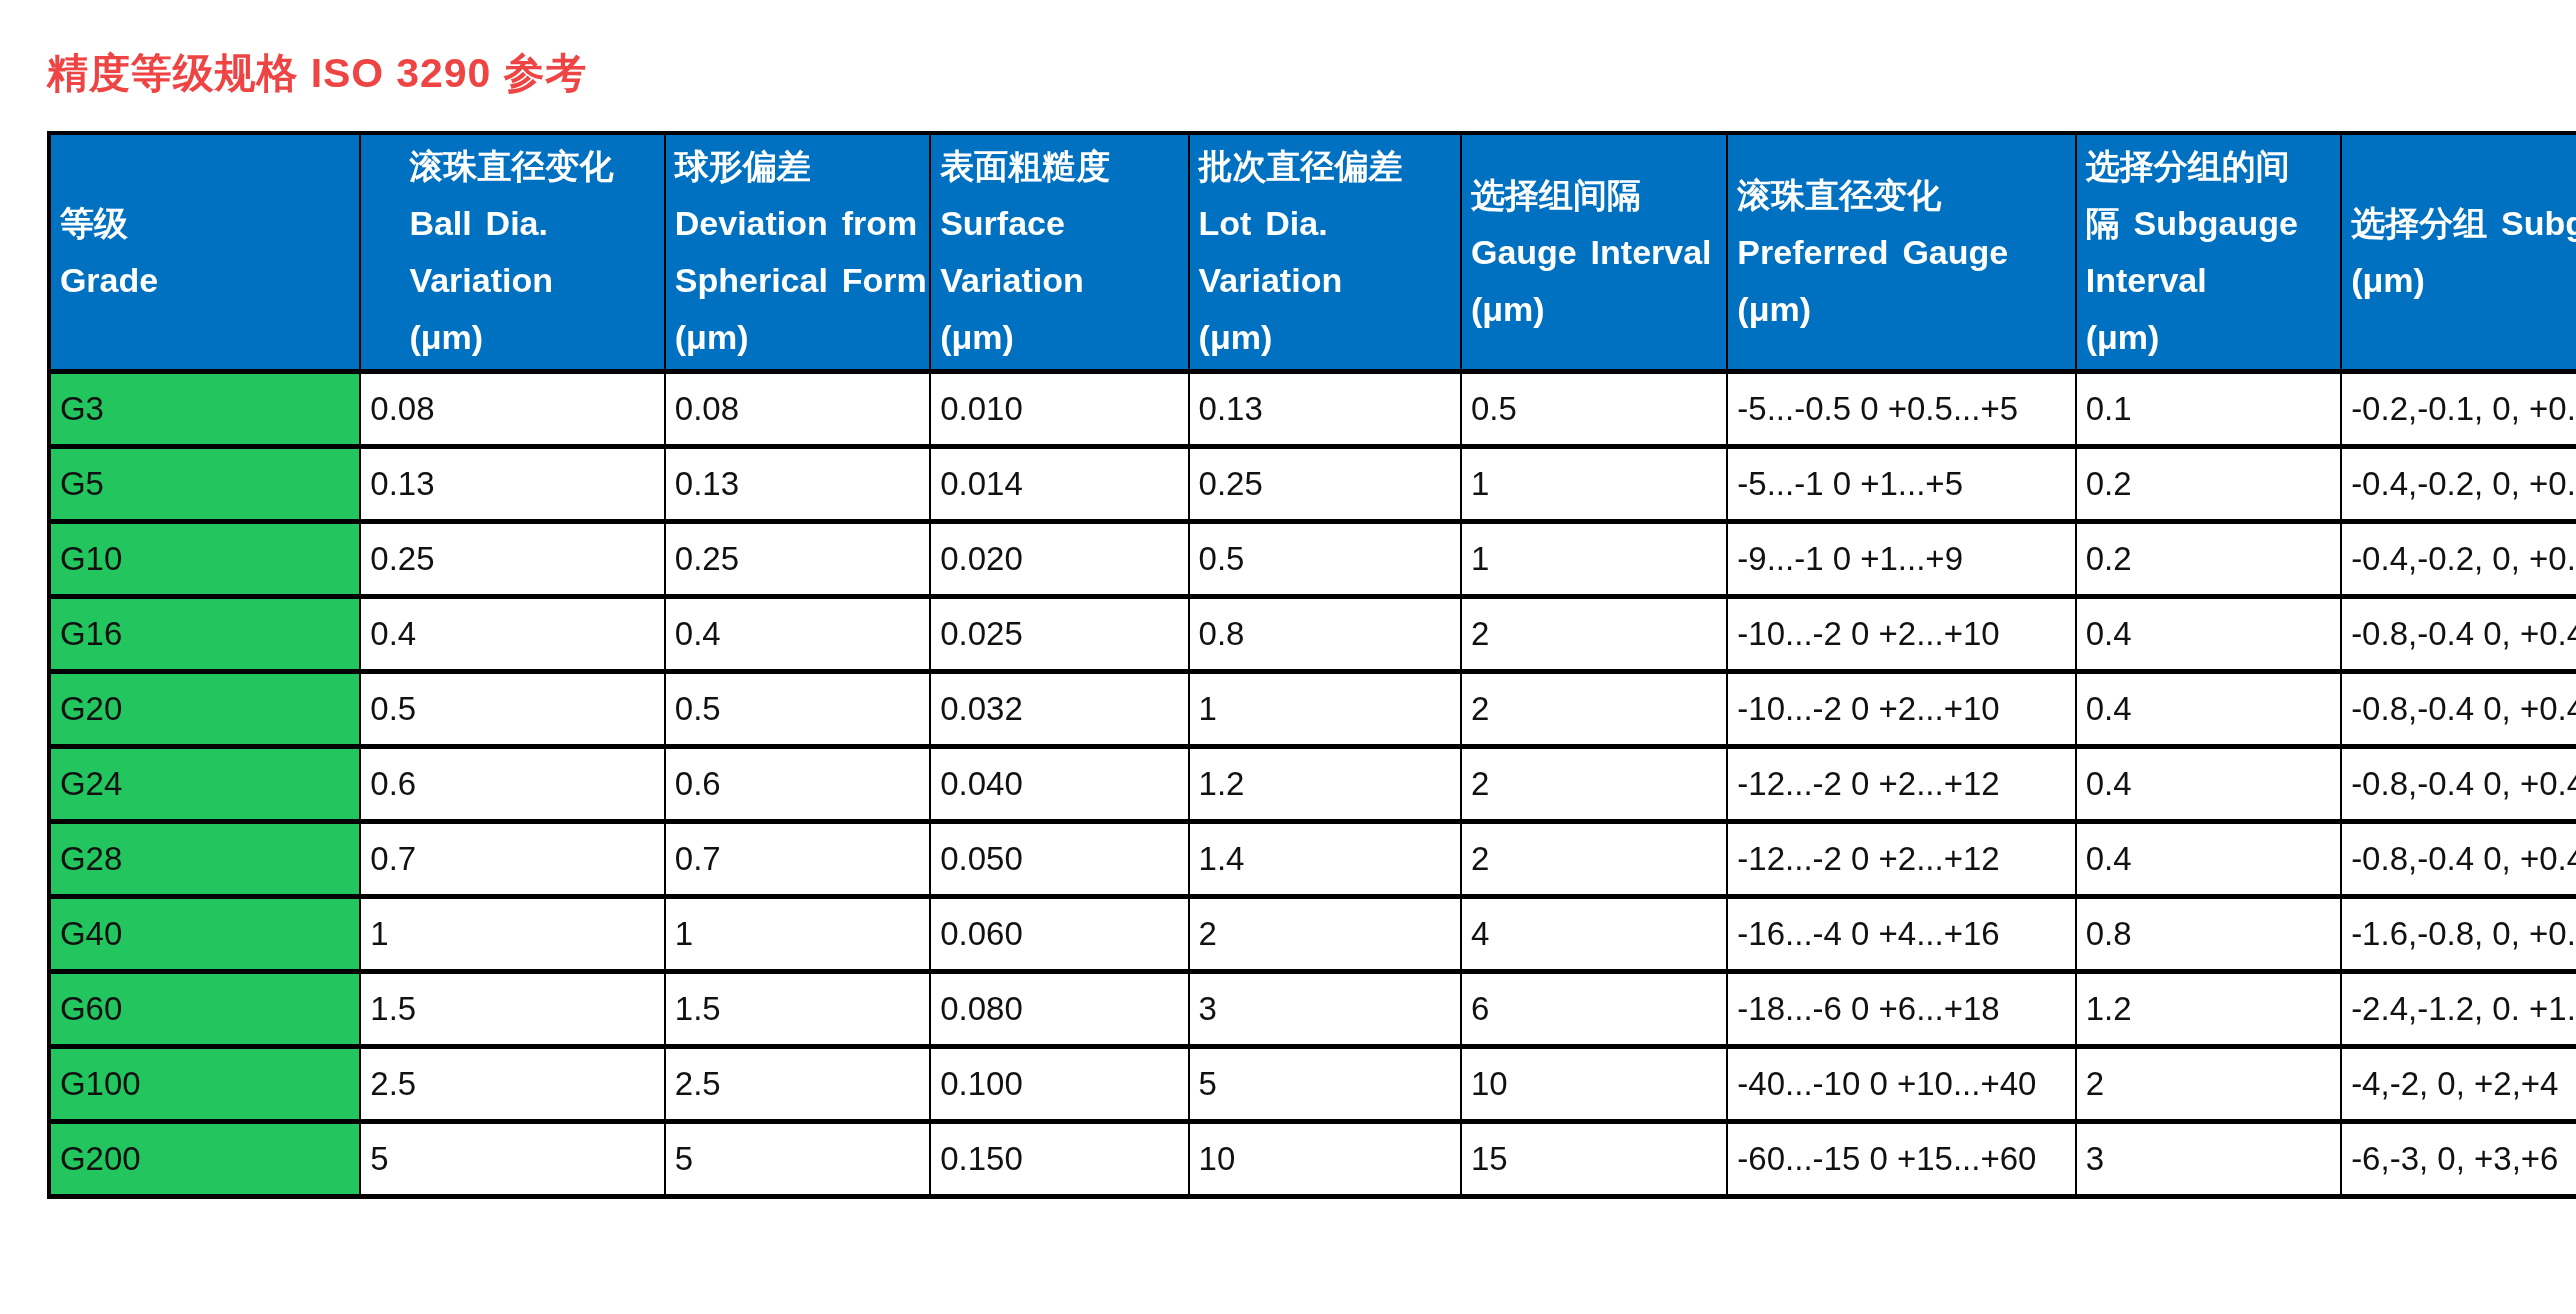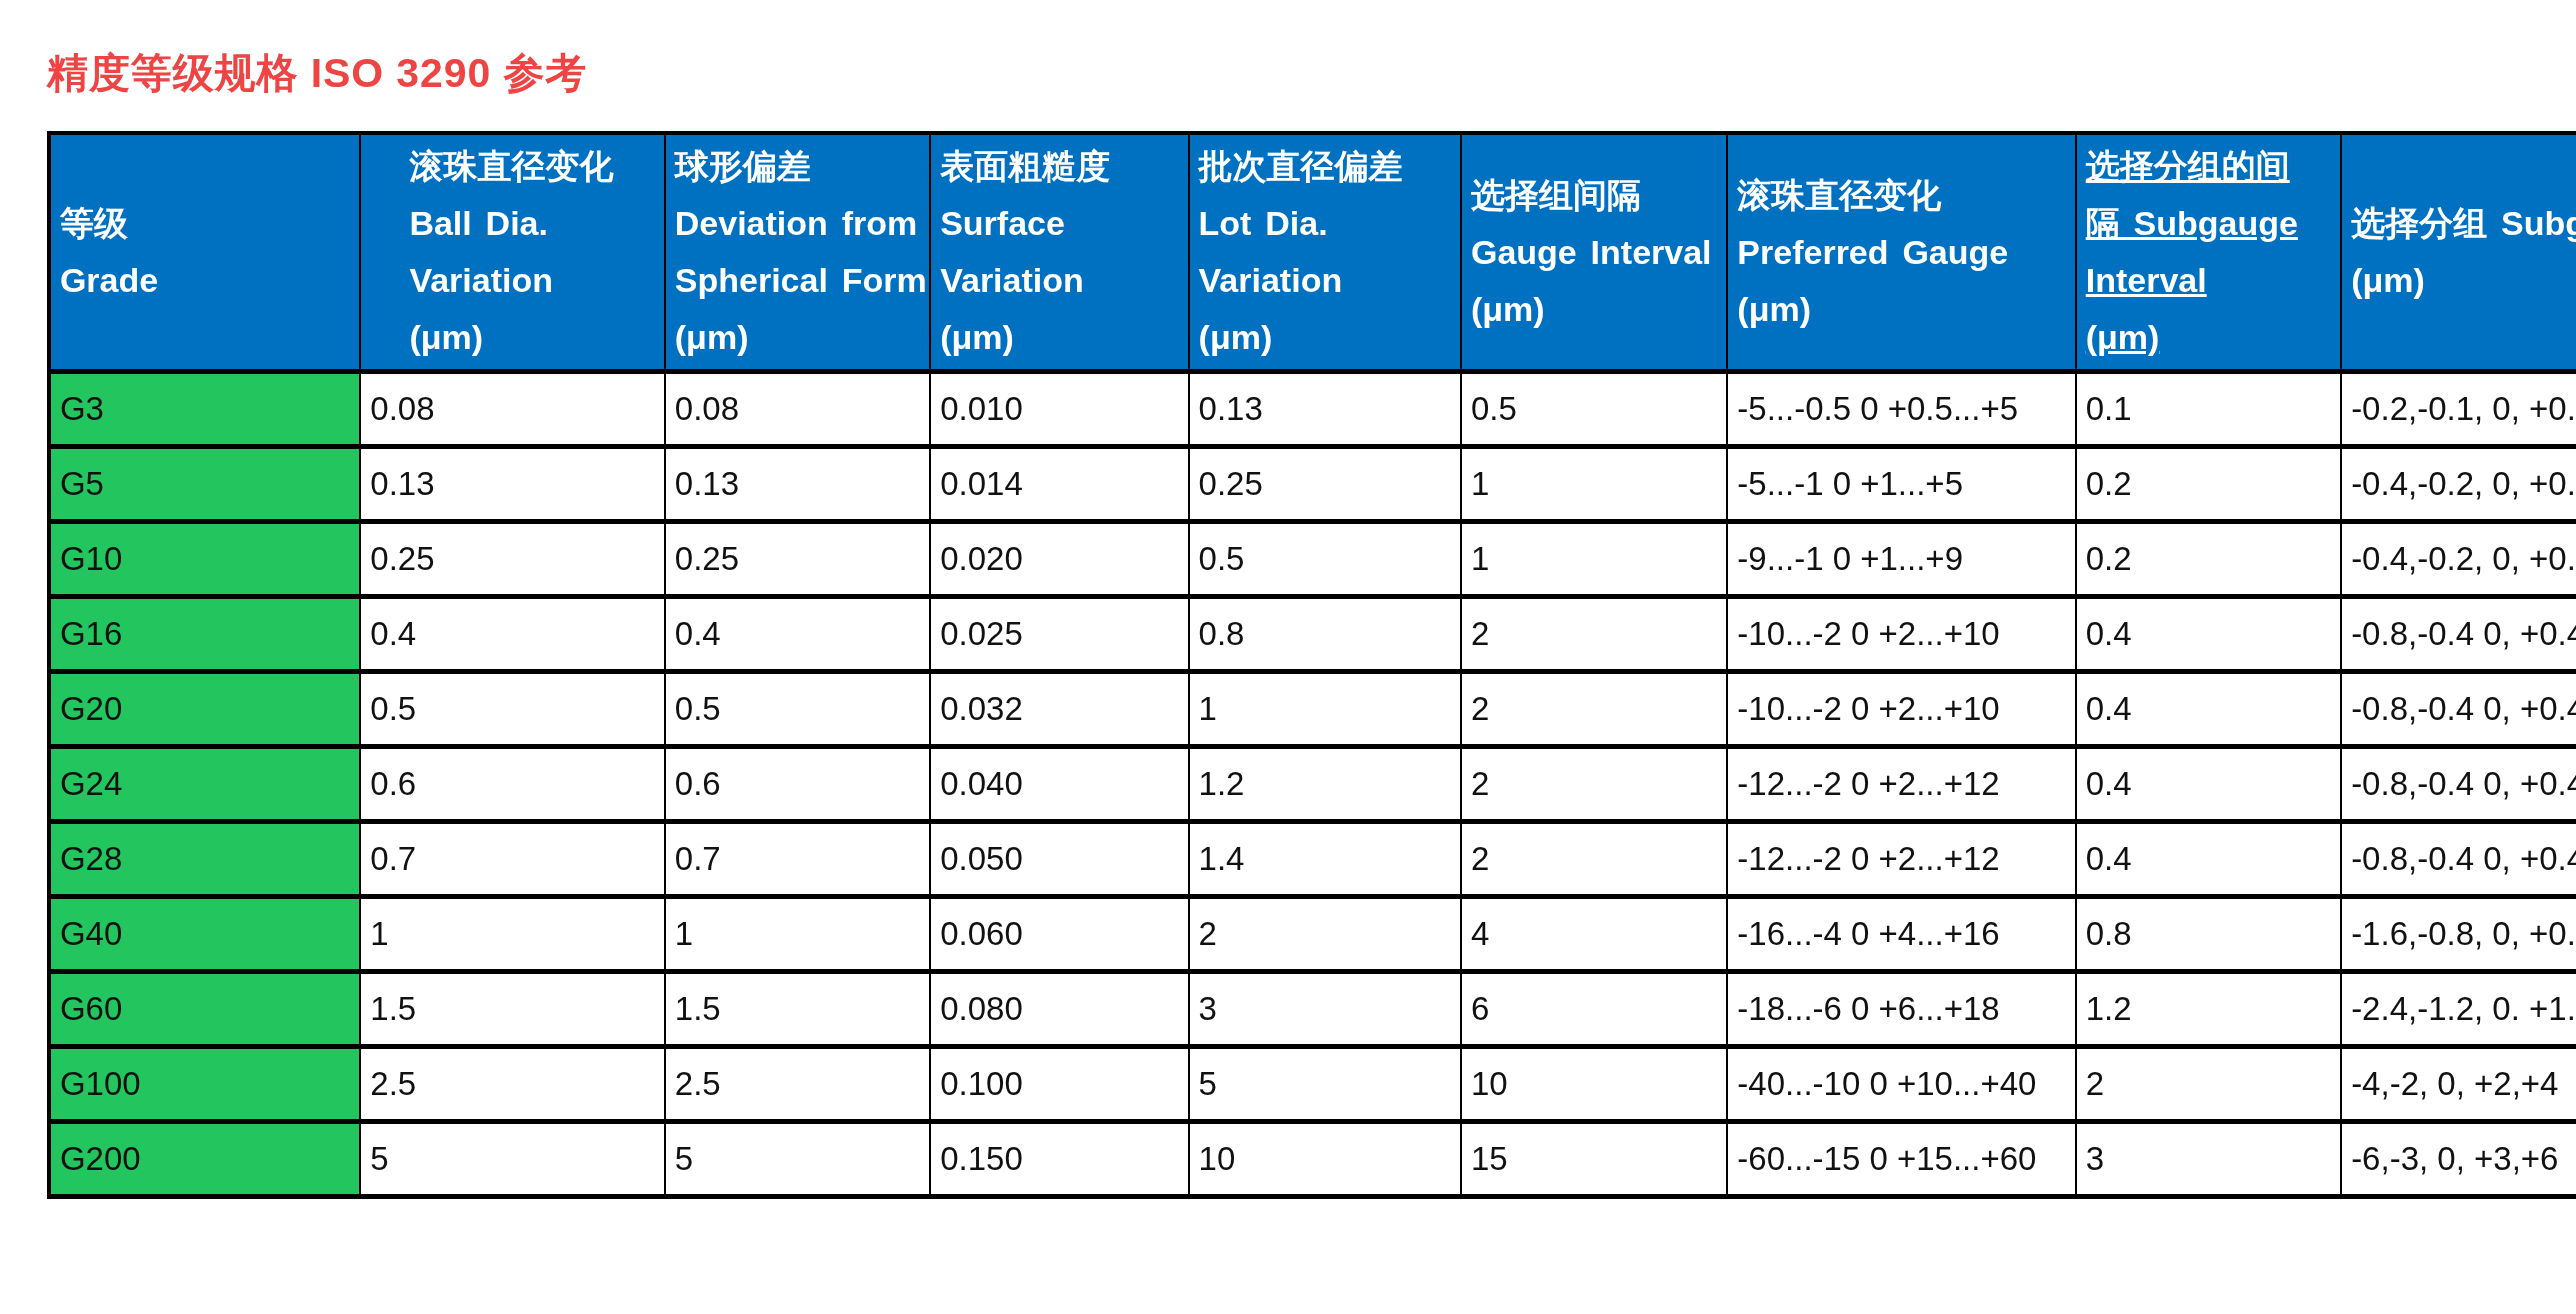--- a/index.html
+++ b/index.html
@@ -107,21 +107,21 @@
           <th style="width: 252px;">
             <div class="hline">选择组间隔</div>
             <div class="hline">Gauge Interval</div>
             <div class="hline">(μm)</div>
           </th>
           <th style="width: 334px;">
             <div class="hline">滚珠直径变化</div>
             <div class="hline">Preferred Gauge</div>
             <div class="hline">(μm)</div>
           </th>
-          <th style="width: 251px; text-decoration: underline;">
+          <th style="width: 251px;">
             <div class="hline">选择分组的间</div>
             <div class="hline">隔 Subgauge</div>
             <div class="hline">Interval</div>
             <div class="hline">(μm)</div>
           </th>
           <th style="width: 378px;">
             <div class="hline">选择分组 Subgauge</div>
             <div class="hline">(μm)</div>
           </th>
         </tr>

